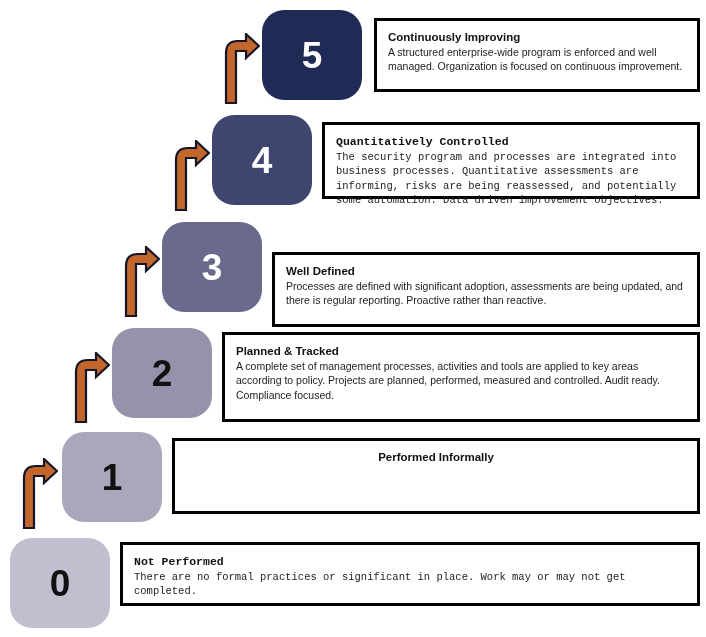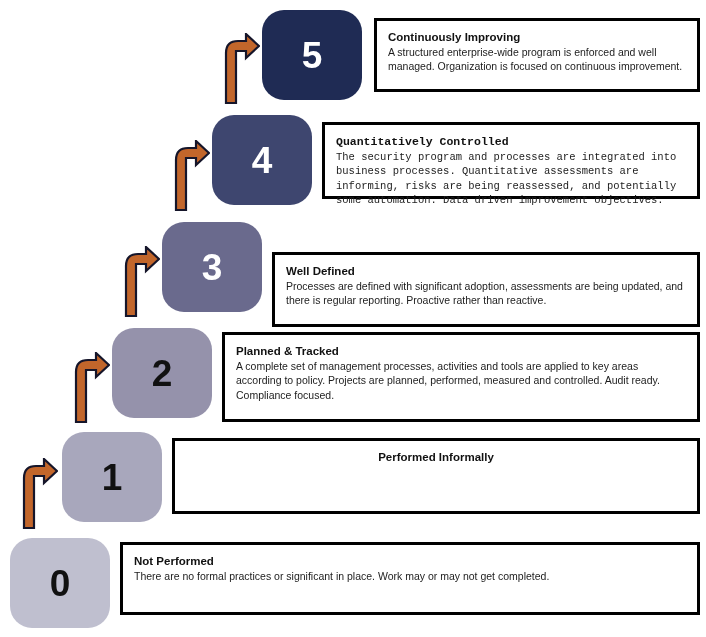--- a/index.html
+++ b/index.html
@@ -18,21 +18,21 @@
   }
   .info .ttl { font-size:11.5px; font-weight:bold; color:#111111; margin:0 0 2px 0; }
   .info .dsc { font-size:10.5px; line-height:1.36; color:#1c1c1c; }
   .arrow { position:absolute; width:40px; height:72px; }
   
   .l5 .badge { left:262px; top:10px; }  .l5 .info { left:374px; top:18px;  height:74px; } .l5 .arrow { left:220px; top:33px; }
   .l4 .badge { left:212px; top:115px; } .l4 .info { left:322px; top:122px; height:77px;font-family:Liberation Mono, monospace; } .l4 .arrow { left:170px; top:140px; }
   .l3 .badge { left:162px; top:222px; } .l3 .info { left:272px; top:228px; height:75px;margin-top:24px; } .l3 .arrow { left:120px; top:246px; }
   .l2 .badge { left:112px; top:328px; } .l2 .info { left:222px; top:332px; height:90px; } .l2 .arrow { left:70px;  top:352px; }
   .l1 .badge { left:62px;  top:432px; } .l1 .info { left:172px; top:438px; height:76px;text-align:center; } .l1 .arrow { left:18px;  top:458px; }
-  .l0 .badge { left:10px;  top:538px; } .l0 .info { left:120px; top:542px; height:73px; }
+  .l0 .badge { left:10px;  top:538px; } .l0 .info { left:120px; top:542px; height:64px;font-family:Liberation Mono, monospace; }
 </style>
 </head>
 <body>
 
 <div class="stage">
 
   <div class="level l5">
     <svg class="arrow" viewBox="0 0 40 72">
       <path d="M6 70 L6 20 Q6 8 18 8 L26 8 L26 1 L39 13 L26 25 L26 18 L16 18 L16 70 Z" stroke-width="2.2" fill="#c2662b" stroke="#15152a"></path>
     </svg>

